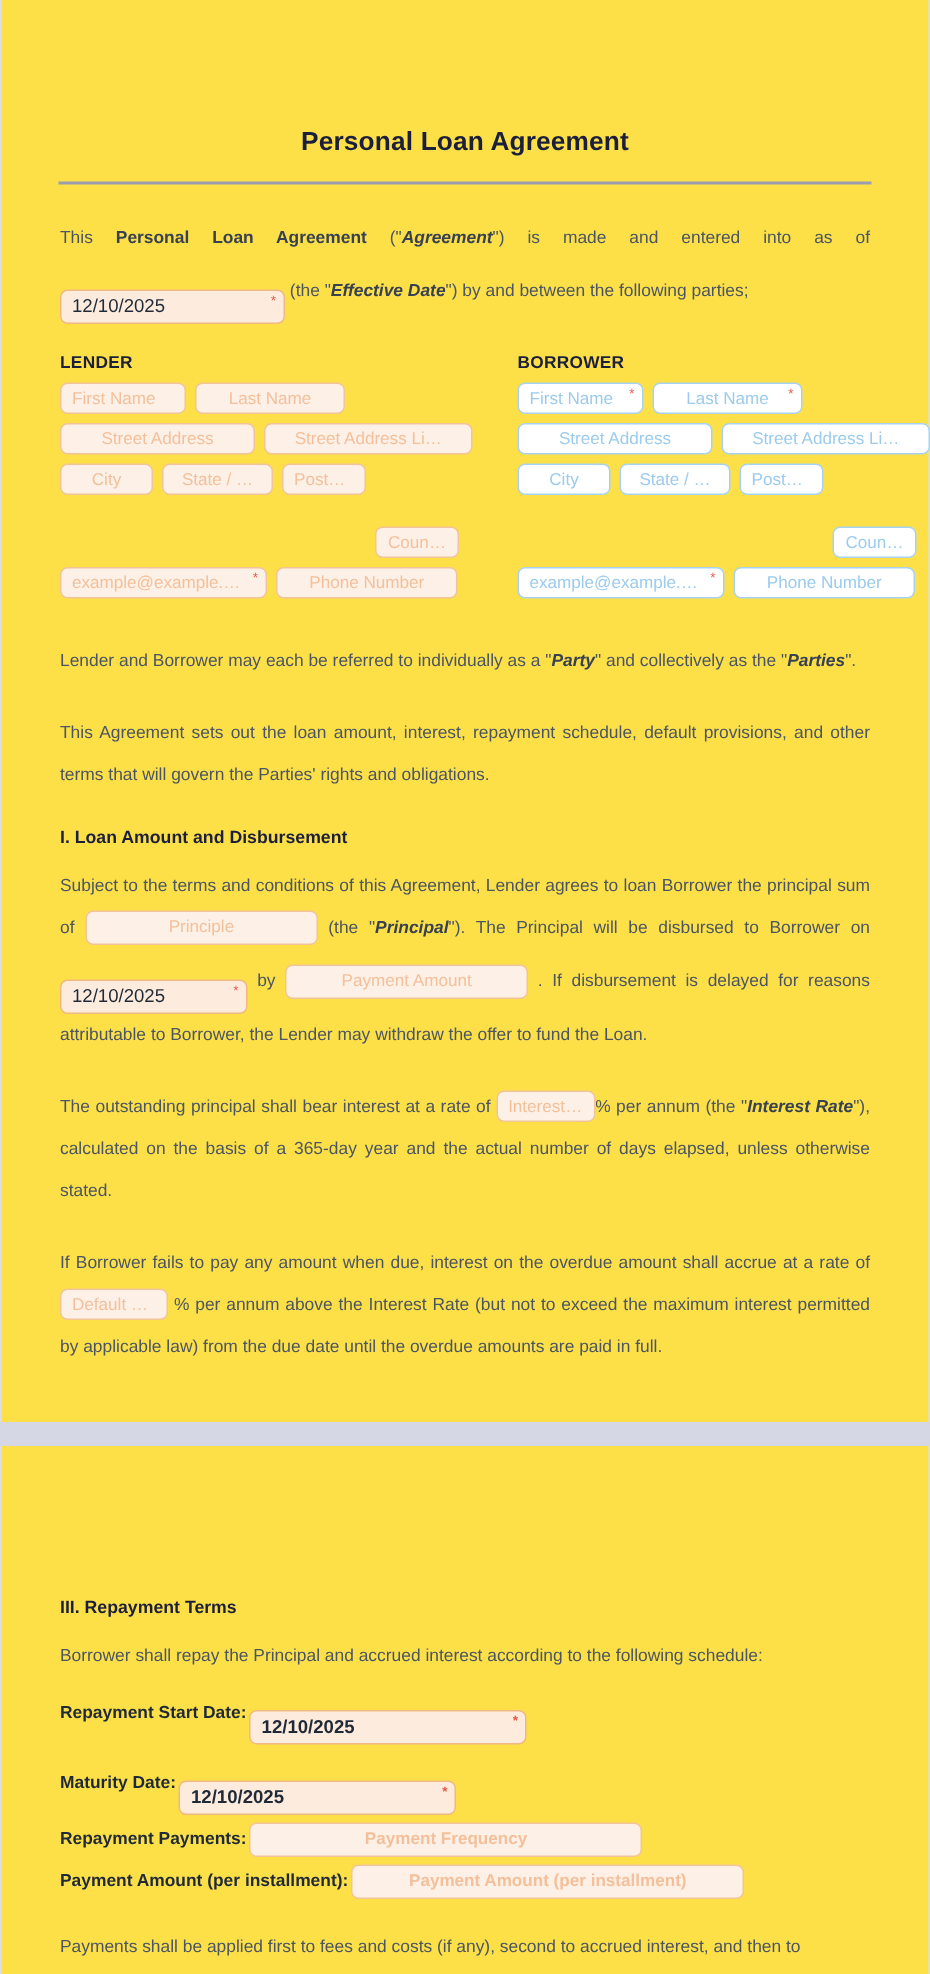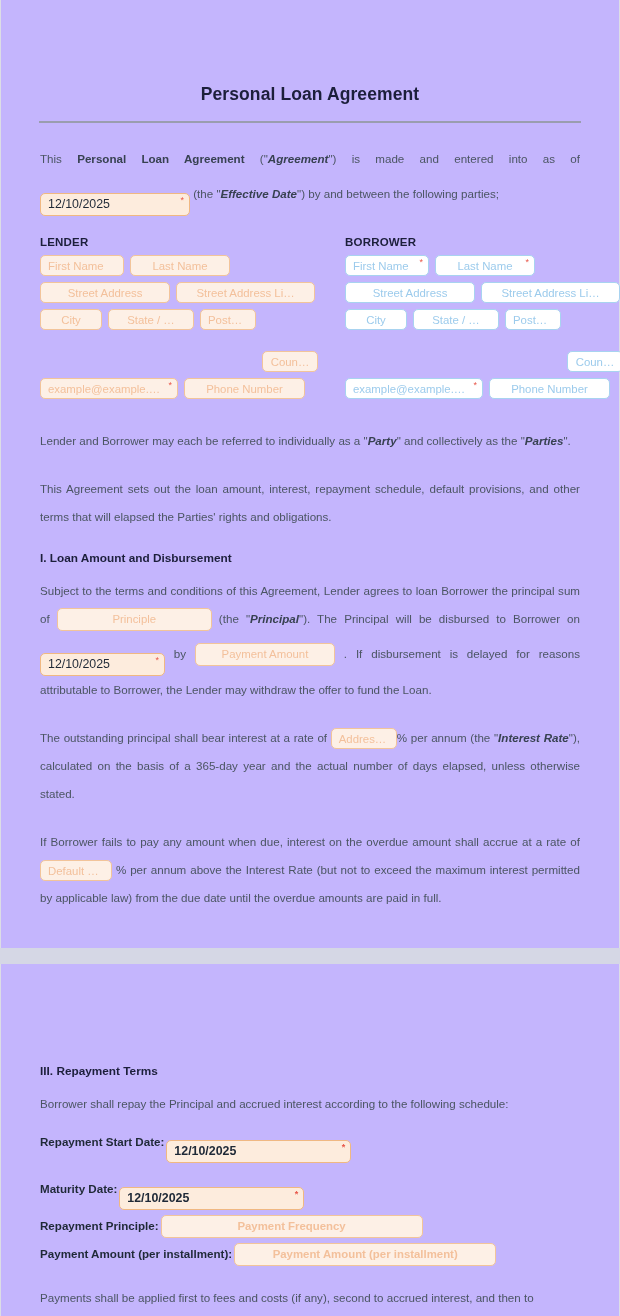--- a/index.html
+++ b/index.html
@@ -5,21 +5,21 @@
   * { box-sizing: border-box; }
   html, body { margin:0; padding:0; }
   body {
     width:620px; height:1316px;
     background:#ffffff;
     font-family:"Liberation Sans", sans-serif;
     overflow:hidden;
   }
   .page-wrap { width:620px; background:#e8e9f0; }
   .page {
-    background:#c4b5fd;
+    background:#fde047;
     border-left:1px solid #dcdde6;
     border-right:1px solid #dcdde6;
     padding:0 39px;
   }
   .page.p1 { padding-top:84px; padding-bottom:16px; }
   .page.p2 { padding-top:94px; }
   .pagebreak { height:16px; background:#d5d7e5; }
 
   .doc-title {
     text-align:center;
@@ -103,31 +103,31 @@
     margin:0 0 7px 0; letter-spacing:.2px;
   }
   .frow { display:flex; gap:6px; margin-bottom:6px; }
   .frow .fld { flex:0 0 auto; }
 
   .w-first  { width:84px; }
   .w-last   { width:100px; }
   .w-street { width:130px; }
   .w-street2{ width:139px; }
   .w-city   { width:62px; }
-  .w-state  { width:86px; }
+  .w-state  { width:74px; }
   .w-post   { width:56px; }
   .w-coun   { width:56px;margin-top:42px; }
   .w-email  { width:138px; }
   .w-phone  { width:121px; }
 
   
   .f-eff       { width:150px; height:23px; line-height:21px; }
   .f-principle { width:155px; height:23px; line-height:21px; }
   .f-disb-date { width:125px; height:23px; line-height:21px; }
-  .f-payamt    { width:140px; height:23px; line-height:21px; }
+  .f-payamt    { width:162px; height:23px; line-height:21px; }
   .f-interest  { width:66px; }
   .f-default   { width:72px; }
 
   
   .rrow {
     display:flex; align-items:center;
     margin-bottom:4px;
     font-size:11.6px; color:#1f2937; font-weight:bold;
     line-height:24px;
   }
@@ -201,38 +201,38 @@
           <span class="fld b w-phone center">Phone Number</span>
         </div>
       </div>
     </div>
 
     <p class="body noj">
       <span>Lender and Borrower may each be referred to individually as a "</span><span class="bi">Party</span><span>" and collectively as the "</span><span class="bi">Parties</span><span>".</span>
     </p>
 
 
-    <p class="body">This Agreement sets out the loan amount, interest, repayment schedule, default provisions, and other terms that will elapsed the Parties' rights and obligations.</p>
+    <p class="body">This Agreement sets out the loan amount, interest, repayment schedule, default provisions, and other terms that will govern the Parties' rights and obligations.</p>
 
     <h3 class="sec">I. Loan Amount and Disbursement</h3>
 
     <p class="body">
       <span>Subject to the terms and conditions of this Agreement, Lender agrees to loan Borrower the principal sum of</span>
       <span class="fld o f-principle center">Principle</span>
       <span>(the "</span><span class="bi">Principal</span><span>"). The Principal will be disbursed to Borrower on</span>
       <span class="fld val f-disb-date"><span>12/10/2025</span><span class="req">*</span></span>
       <span>by</span>
       <span class="fld o f-payamt center">Payment Amount</span>
       <span>. If disbursement is delayed for reasons attributable to Borrower, the Lender may withdraw the offer to fund the Loan.</span>
     </p>
 
 
     <p class="body">
       <span>The outstanding principal shall bear interest at a rate of</span>
-      <span class="fld o f-interest">Address …</span><span>% per annum (the "</span><span class="bi">Interest Rate</span><span>"), calculated on the basis of a 365-day year and the actual number of days elapsed, unless otherwise stated.</span>
+      <span class="fld o f-interest">Interest …</span><span>% per annum (the "</span><span class="bi">Interest Rate</span><span>"), calculated on the basis of a 365-day year and the actual number of days elapsed, unless otherwise stated.</span>
     </p>
 
     <p class="body">
       <span>If Borrower fails to pay any amount when due, interest on the overdue amount shall accrue at a rate of</span>
       <span class="fld o f-default">Default …</span>
       <span>% per annum above the Interest Rate (but not to exceed the maximum interest permitted by applicable law) from the due date until the overdue amounts are paid in full.</span>
     </p>
 
   </div>
 
@@ -248,21 +248,21 @@
       <span class="rlab">Repayment Start Date:</span>
       <span class="fld val f-startdate"><span>12/10/2025</span><span class="req">*</span></span>
     </div>
 
     <div class="rrow">
       <span class="rlab">Maturity Date:</span>
       <span class="fld val f-maturity"><span>12/10/2025</span><span class="req">*</span></span>
     </div>
 
     <div class="rrow">
-      <span class="rlab">Repayment Principle:</span>
+      <span class="rlab">Repayment Payments:</span>
       <span class="fld o f-freq center">Payment Frequency</span>
     </div>
 
     <div class="rrow" style="margin-bottom:18px;">
       <span class="rlab">Payment Amount (per installment):</span>
       <span class="fld o f-perinst center">Payment Amount (per installment)</span>
     </div>
 
     <p class="body noj">Payments shall be applied first to fees and costs (if any), second to accrued interest, and then to principal.</p>
 

